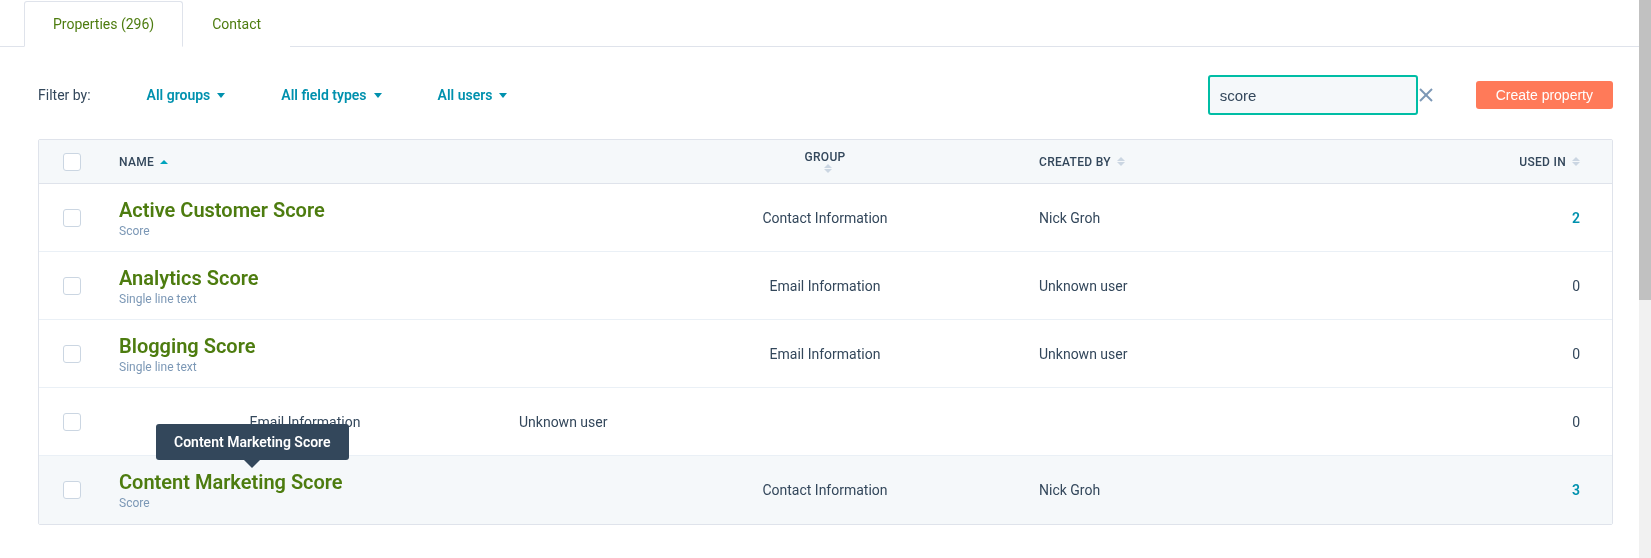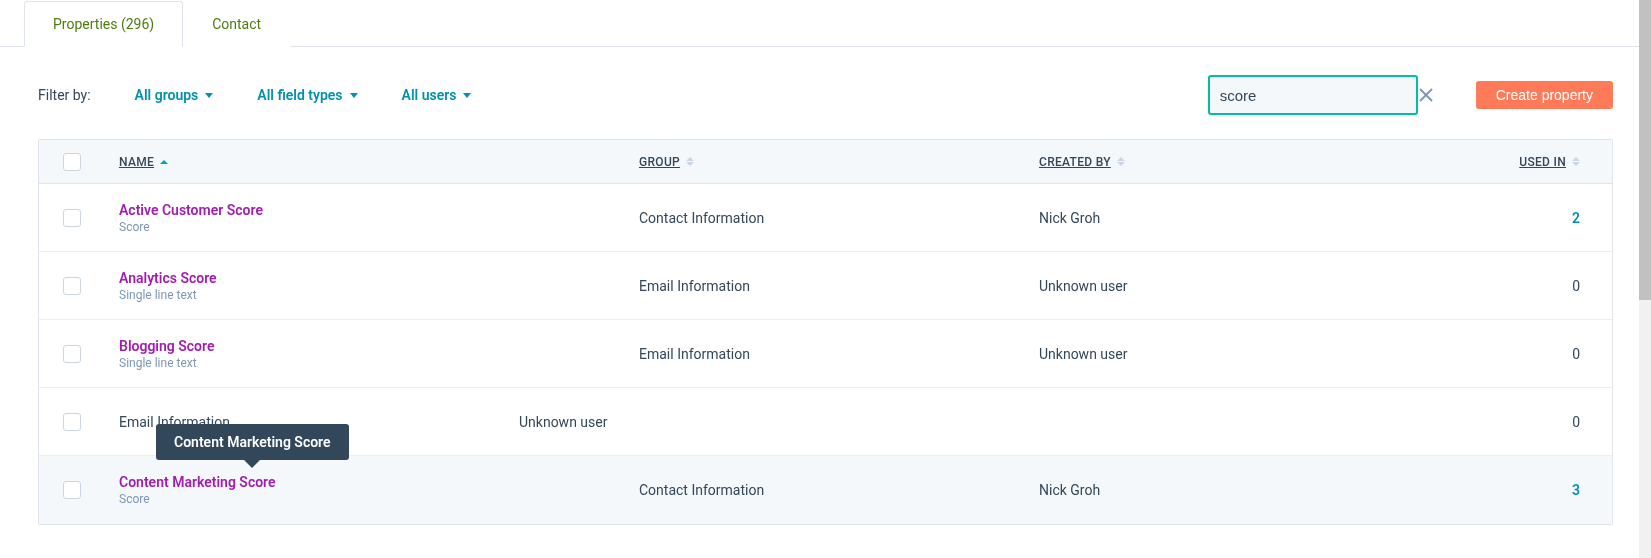--- a/index.html
+++ b/index.html
@@ -51,20 +51,21 @@
       font-size: 14px;
     }
     .filter-dropdown {
       color: #0091ae;
       font-weight: 600;
       cursor: pointer;
       display: inline-flex;
       align-items: center;
       gap: 4px;
       font-size: 14px;
+      margin-left: 12px;
     }
     .caret-down {
       width: 0;
       height: 0;
       border-left: 4px solid transparent;
       border-right: 4px solid transparent;
       border-top: 5px solid currentColor;
       display: inline-block;
       margin-left: 3px;
     }
@@ -133,38 +134,38 @@
     }
     .col-check {
       width: 66px;
       justify-content: center;
     }
     .col-name {
       width: 520px;
     }
     .col-group {
       width: 400px;
+      flex-direction: column;
     }
     .col-createdby {
       width: 320px;
     }
     .col-used {
       flex: 1;
       justify-content: flex-end;
       text-align: right;
       padding-right: 32px;
     }
     .th {
       color: #33475b;
       font-size: 12px;
       font-weight: 500;
       text-transform: uppercase;
       letter-spacing: 0.3px;
       cursor: pointer;
-      text-decoration: underline;
     }
     .sort-icon {
       margin-left: 6px;
       display: inline-flex;
       flex-direction: column;
       gap: 1px;
     }
     .sort-arrow {
       width: 0;
       height: 0;
@@ -194,23 +195,23 @@
     }
     .checkbox {
       width: 18px;
       height: 18px;
       border: 1.5px solid #cbd6e2;
       border-radius: 3px;
       background: #ffffff;
       cursor: pointer;
     }
     .prop-name {
-      color: #a21caf;
+      color: #4d7c0f;
       font-weight: 600;
-      font-size: 14px;
+      font-size: 20px;
       cursor: pointer;
       margin-bottom: 2px;
     }
     .prop-type {
       color: #7c98b6;
       font-size: 12px;
     }
     .cell-stack {
       display: flex;
       flex-direction: column;

